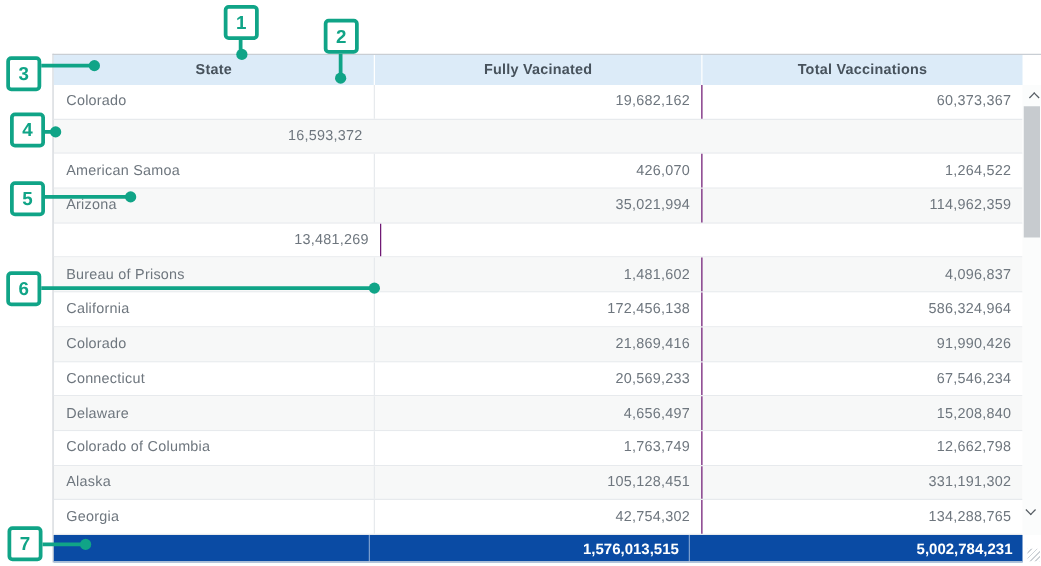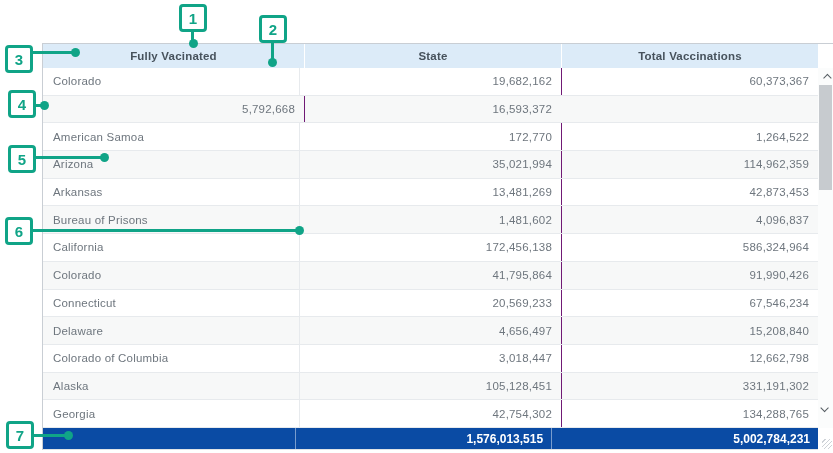--- a/index.html
+++ b/index.html
@@ -70,78 +70,75 @@
   .co-dot { position:absolute; width:9px; height:9px; border-radius:50%; background:#10a487; z-index:4; }
 </style>
 </head>
 <body>
 
 <div id="canvas">
 
   <div class="tbl">
 
     <div class="hdr">
+      <div class="hcell h1">State</div>
       <div class="hcell h2">Fully Vacinated</div>
-      <div class="hcell h1">State</div>
       <div class="hcell h3">Total Vaccinations</div>
     </div>
 
     <div class="body">
       <div class="trow">
         <div class="cell cs">Colorado</div>
         <div class="cell cn c2">19,682,162</div>
         <div class="cell cn c3">60,373,367</div>
       </div>
       <div class="trow alt">
-        <div class="cell cn c2">5,792,668</div>
         <div class="cell cn c3">16,593,372</div>
       </div>
       <div class="trow">
         <div class="cell cs">American Samoa</div>
-        <div class="cell cn c2">172,770</div>
+        <div class="cell cn c2">426,070</div>
         <div class="cell cn c3">1,264,522</div>
       </div>
       <div class="trow alt">
         <div class="cell cs">Arizona</div>
         <div class="cell cn c2">35,021,994</div>
         <div class="cell cn c3">114,962,359</div>
       </div>
       <div class="trow">
-        <div class="cell cs">Arkansas</div>
         <div class="cell cn c2">13,481,269</div>
-        <div class="cell cn c3">42,873,453</div>
       </div>
       <div class="trow alt">
         <div class="cell cs">Bureau of Prisons</div>
         <div class="cell cn c2">1,481,602</div>
         <div class="cell cn c3">4,096,837</div>
       </div>
       <div class="trow">
         <div class="cell cs">California</div>
         <div class="cell cn c2">172,456,138</div>
         <div class="cell cn c3">586,324,964</div>
       </div>
       <div class="trow alt">
         <div class="cell cs">Colorado</div>
-        <div class="cell cn c2">41,795,864</div>
+        <div class="cell cn c2">21,869,416</div>
         <div class="cell cn c3">91,990,426</div>
       </div>
       <div class="trow">
         <div class="cell cs">Connecticut</div>
         <div class="cell cn c2">20,569,233</div>
         <div class="cell cn c3">67,546,234</div>
       </div>
       <div class="trow alt">
         <div class="cell cs">Delaware</div>
         <div class="cell cn c2">4,656,497</div>
         <div class="cell cn c3">15,208,840</div>
       </div>
       <div class="trow">
         <div class="cell cs">Colorado of Columbia</div>
-        <div class="cell cn c2">3,018,447</div>
+        <div class="cell cn c2">1,763,749</div>
         <div class="cell cn c3">12,662,798</div>
       </div>
       <div class="trow alt">
         <div class="cell cs">Alaska</div>
         <div class="cell cn c2">105,128,451</div>
         <div class="cell cn c3">331,191,302</div>
       </div>
       <div class="trow">
         <div class="cell cs">Georgia</div>
         <div class="cell cn c2">42,754,302</div>

